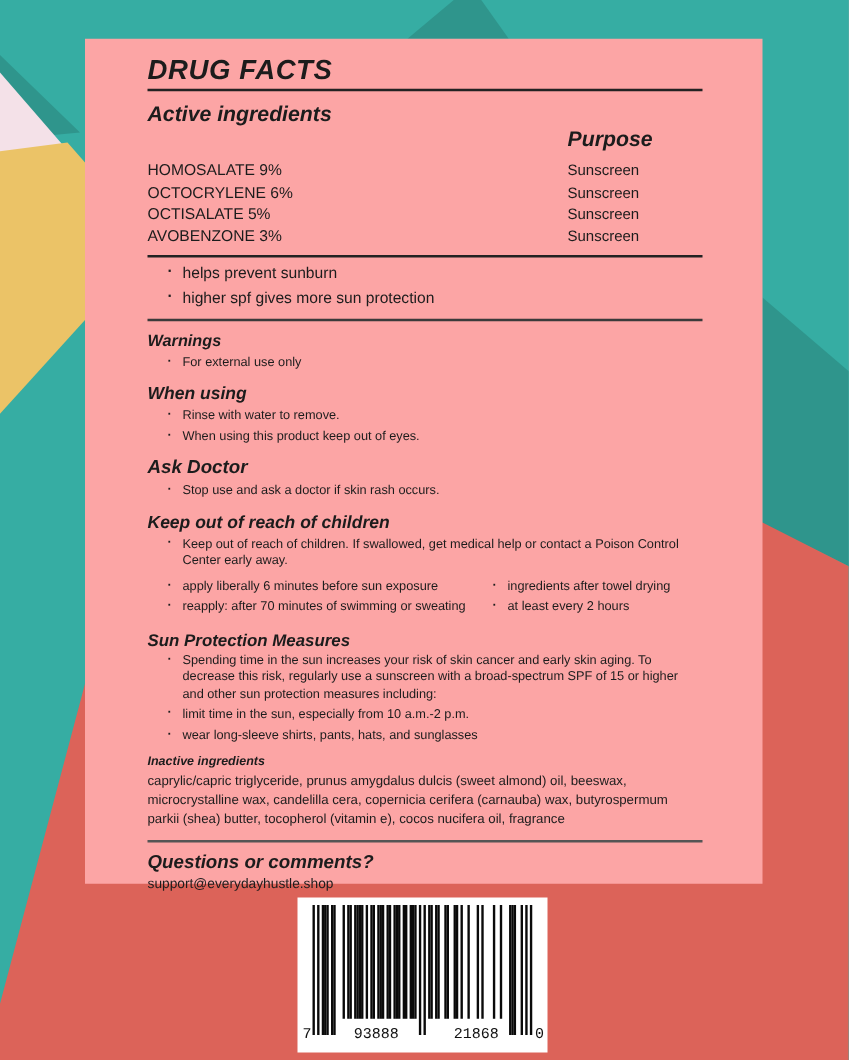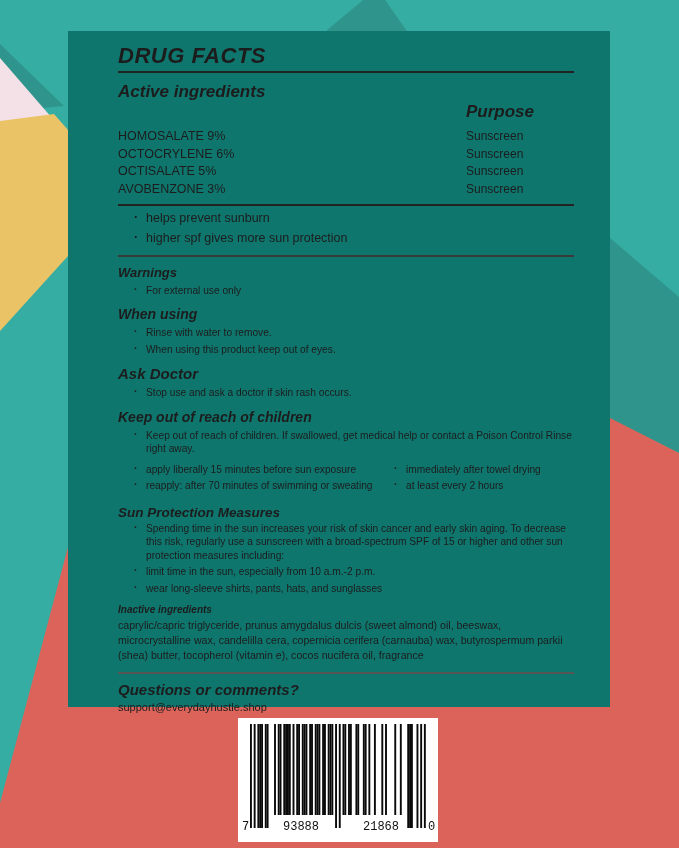--- a/index.html
+++ b/index.html
@@ -1,21 +1,21 @@
 <!DOCTYPE html>
 <html><head>
 <meta charset="utf-8">
 <style>
   html,body{margin:0;padding:0;}
   body{width:679px;height:848px;position:relative;overflow:hidden;
        font-family:"Liberation Sans",sans-serif;color:#1c1c1c;background:#36ada3;}
   #bg{position:absolute;inset:0;}
   
   .card{position:absolute;left:68px;top:31px;width:542px;height:676px;
-        background:#0f766e;box-sizing:border-box;padding:13px 36px 8px 50px;}
+        background:#fca5a5;box-sizing:border-box;padding:13px 48px 8px 50px;}
   .h1{font-size:22px;font-weight:700;font-style:italic;letter-spacing:.5px;line-height:1.05;}
   .h2{font-size:17px;font-weight:700;font-style:italic;}
   .h3{font-size:14px;font-weight:700;font-style:italic;}
   .rule{height:2px;background:#222;margin:6px 0 0 0;}
   .rule.thin{height:1.8px;background:#3a3a3a;}
   .ai-head{display:flex;margin-top:9px;flex-direction:column;}
   .ai-head .p{margin-left:auto;width:108px;}
   .ai-row{display:flex;font-size:12.5px;line-height:17.5px;}
   .ai-row .p{margin-left:auto;width:108px;font-size:12px;}
   .ai-rows{margin-top:6px;}
@@ -95,30 +95,30 @@
     <li>When using this product keep out of eyes.</li>
   </ul>
 
   <div class="h3 mt-sub" style="font-size:15px;">Ask Doctor</div>
   <ul class="blt t10">
     <li>Stop use and ask a doctor if skin rash occurs.</li>
   </ul>
 
   <div class="h3 mt-sub">Keep out of reach of children</div>
   <ul class="blt t10">
-    <li>Keep out of reach of children. If swallowed, get medical help or contact a Poison Control Rinse right away.</li>
+    <li>Keep out of reach of children. If swallowed, get medical help or contact a Poison Control Center early away.</li>
   </ul>
 
   <div class="dir-cols">
     <ul class="blt t10 c1">
-      <li>apply liberally 15 minutes before sun exposure</li>
+      <li>apply liberally 6 minutes before sun exposure</li>
       <li>reapply: after 70 minutes of swimming or sweating</li>
     </ul>
     <ul class="blt t10 c2">
-      <li>immediately after towel drying</li>
+      <li>ingredients after towel drying</li>
       <li>at least every 2 hours</li>
     </ul>
   </div>
 
   <div class="h3 mt-sub" style="font-size:13.5px;">Sun Protection Measures</div>
   <ul class="blt t10" style="margin-top:2px;">
     <li>Spending time in the sun increases your risk of skin cancer and early skin aging. To decrease this risk, regularly use a sunscreen with a broad-spectrum SPF of 15 or higher and other sun protection measures including:</li>
     <li>limit time in the sun, especially from 10 a.m.-2 p.m.</li>
     <li>wear long-sleeve shirts, pants, hats, and sunglasses</li>
   </ul>

